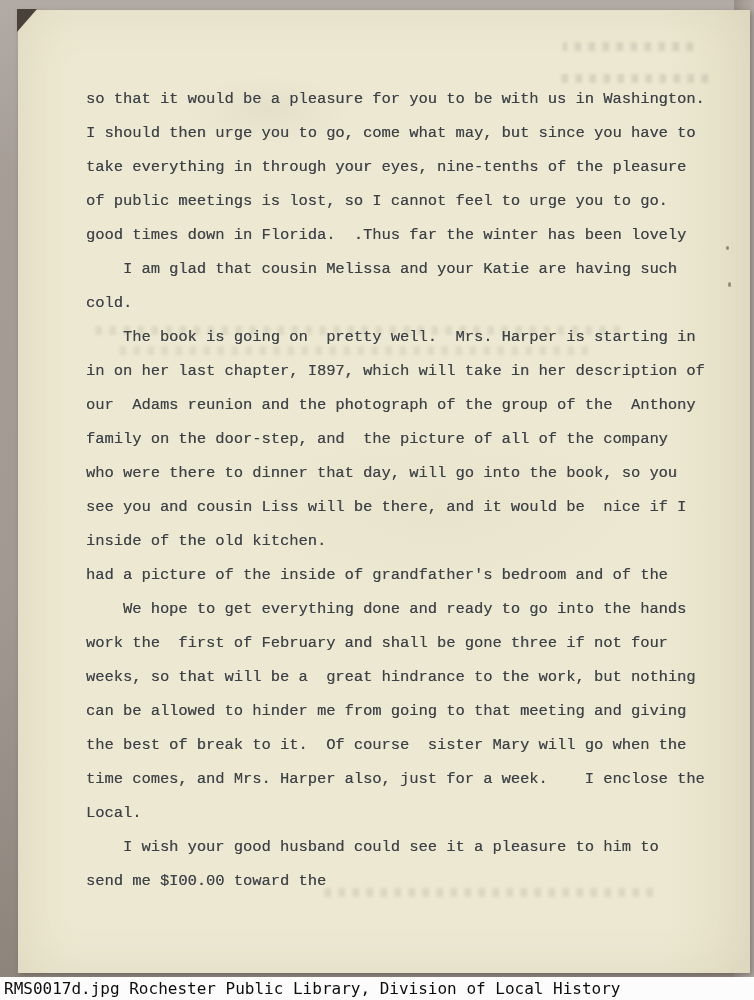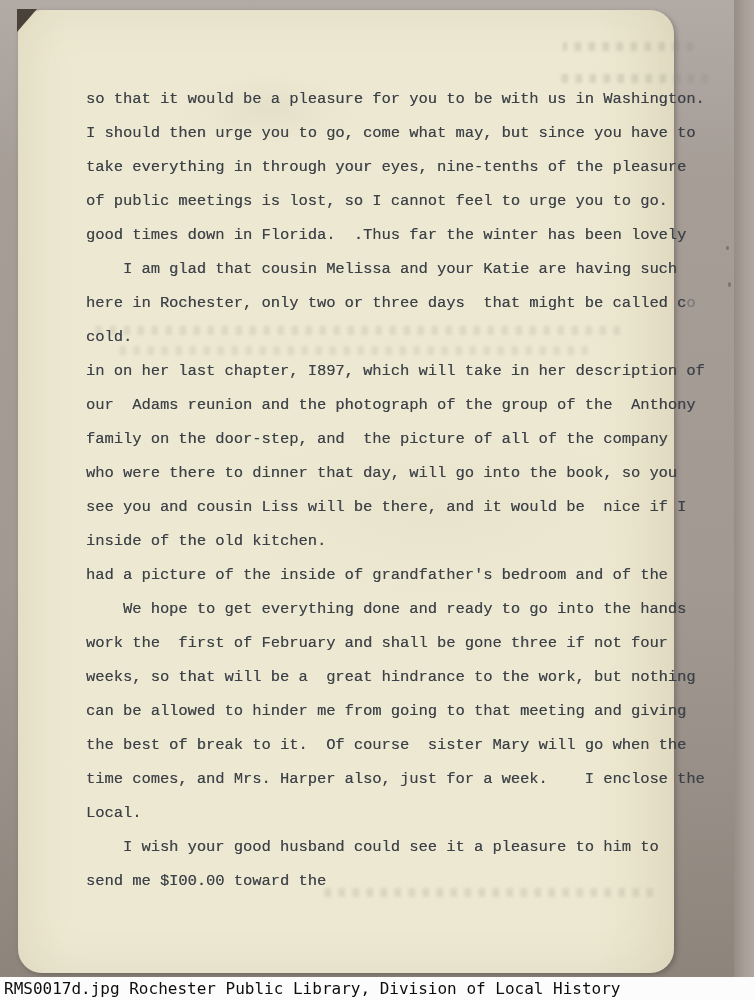--- a/index.html
+++ b/index.html
@@ -16,27 +16,26 @@
     position: absolute; left: 0; top: 0; width: 754px; height: 979px;
     background: linear-gradient(180deg, #b2aaa5 0%, #a69d97 18%, #a29992 60%, #8d847c 100%);
   }
   .frame-right {
     position: absolute; right: 0; top: 0; width: 20px; height: 979px;
     background: linear-gradient(90deg, #968d86 0%, #a89f99 55%, #b0a7a2 100%);
   }
 
   
   .paper {
-    position: absolute; left: 18px; top: 10px; width: 656px; height: 963px;
+    position: absolute; left: 18px; top: 10px; width: 732px; height: 963px;
     background:
       radial-gradient(ellipse 120px 50px at 250px 100px, rgba(120,112,90,0.07), rgba(120,112,90,0) 70%),
       radial-gradient(ellipse 300px 120px at 420px 500px, rgba(150,140,110,0.05), rgba(150,140,110,0) 70%),
       linear-gradient(90deg, #eae4cc 0%, #ede8d1 8%, #ede8d1 88%, #e5dfc6 100%);
     box-shadow: inset 0 0 50px rgba(130,118,86,0.10), 2px 2px 5px rgba(55,48,40,0.35);
-    border-radius: 24px;
   }
 
   
   .corner-fold {
     position: absolute; left: 17px; top: 9px; width: 20px; height: 23px;
     background: #4a4238;
     clip-path: polygon(0 0, 100% 0, 0 100%);
   }
 
   
@@ -99,22 +98,22 @@
     <div class="speck s1"></div>
     <div class="speck s2"></div>
 
     <div class="letter">
       <div class="line">so that it would be a pleasure for you to be with us in Washington.</div>
       <div class="line">I should then urge you to go, come what may, but since you have to</div>
       <div class="line">take everything in through your eyes, nine-tenths of the pleasure</div>
       <div class="line">of public meetings is lost, so I cannot feel to urge you to go.</div>
       <div class="line">good times down in Florida.  .Thus far the winter has been lovely</div>
       <div class="line">    I am glad that cousin Melissa and your Katie are having such</div>
-      <div class="line"><span>here in Rochester, only two or three days  that might be called c</span><span class="faint">o</span></div>
       <div class="line">cold.</div>
+      <div class="line">    The book is going on  pretty well.  Mrs. Harper is starting in</div>
       <div class="line">in on her last chapter, I897, which will take in her description of</div>
       <div class="line">our  Adams reunion and the photograph of the group of the  Anthony</div>
       <div class="line">family on the door-step, and  the picture of all of the company</div>
       <div class="line">who were there to dinner that day, will go into the book, so you</div>
       <div class="line">see you and cousin Liss will be there, and it would be  nice if I</div>
       <div class="line">inside of the old kitchen.</div>
       <div class="line">had a picture of the inside of grandfather's bedroom and of the</div>
       <div class="line">    We hope to get everything done and ready to go into the hands</div>
       <div class="line">work the  first of February and shall be gone three if not four</div>
       <div class="line">weeks, so that will be a  great hindrance to the work, but nothing</div>

